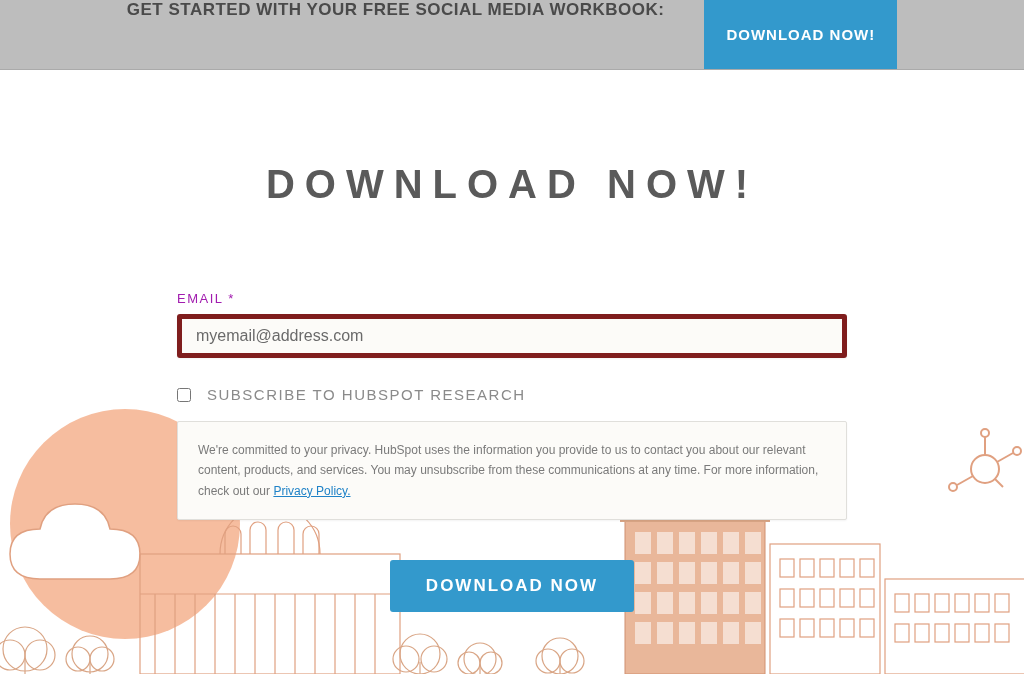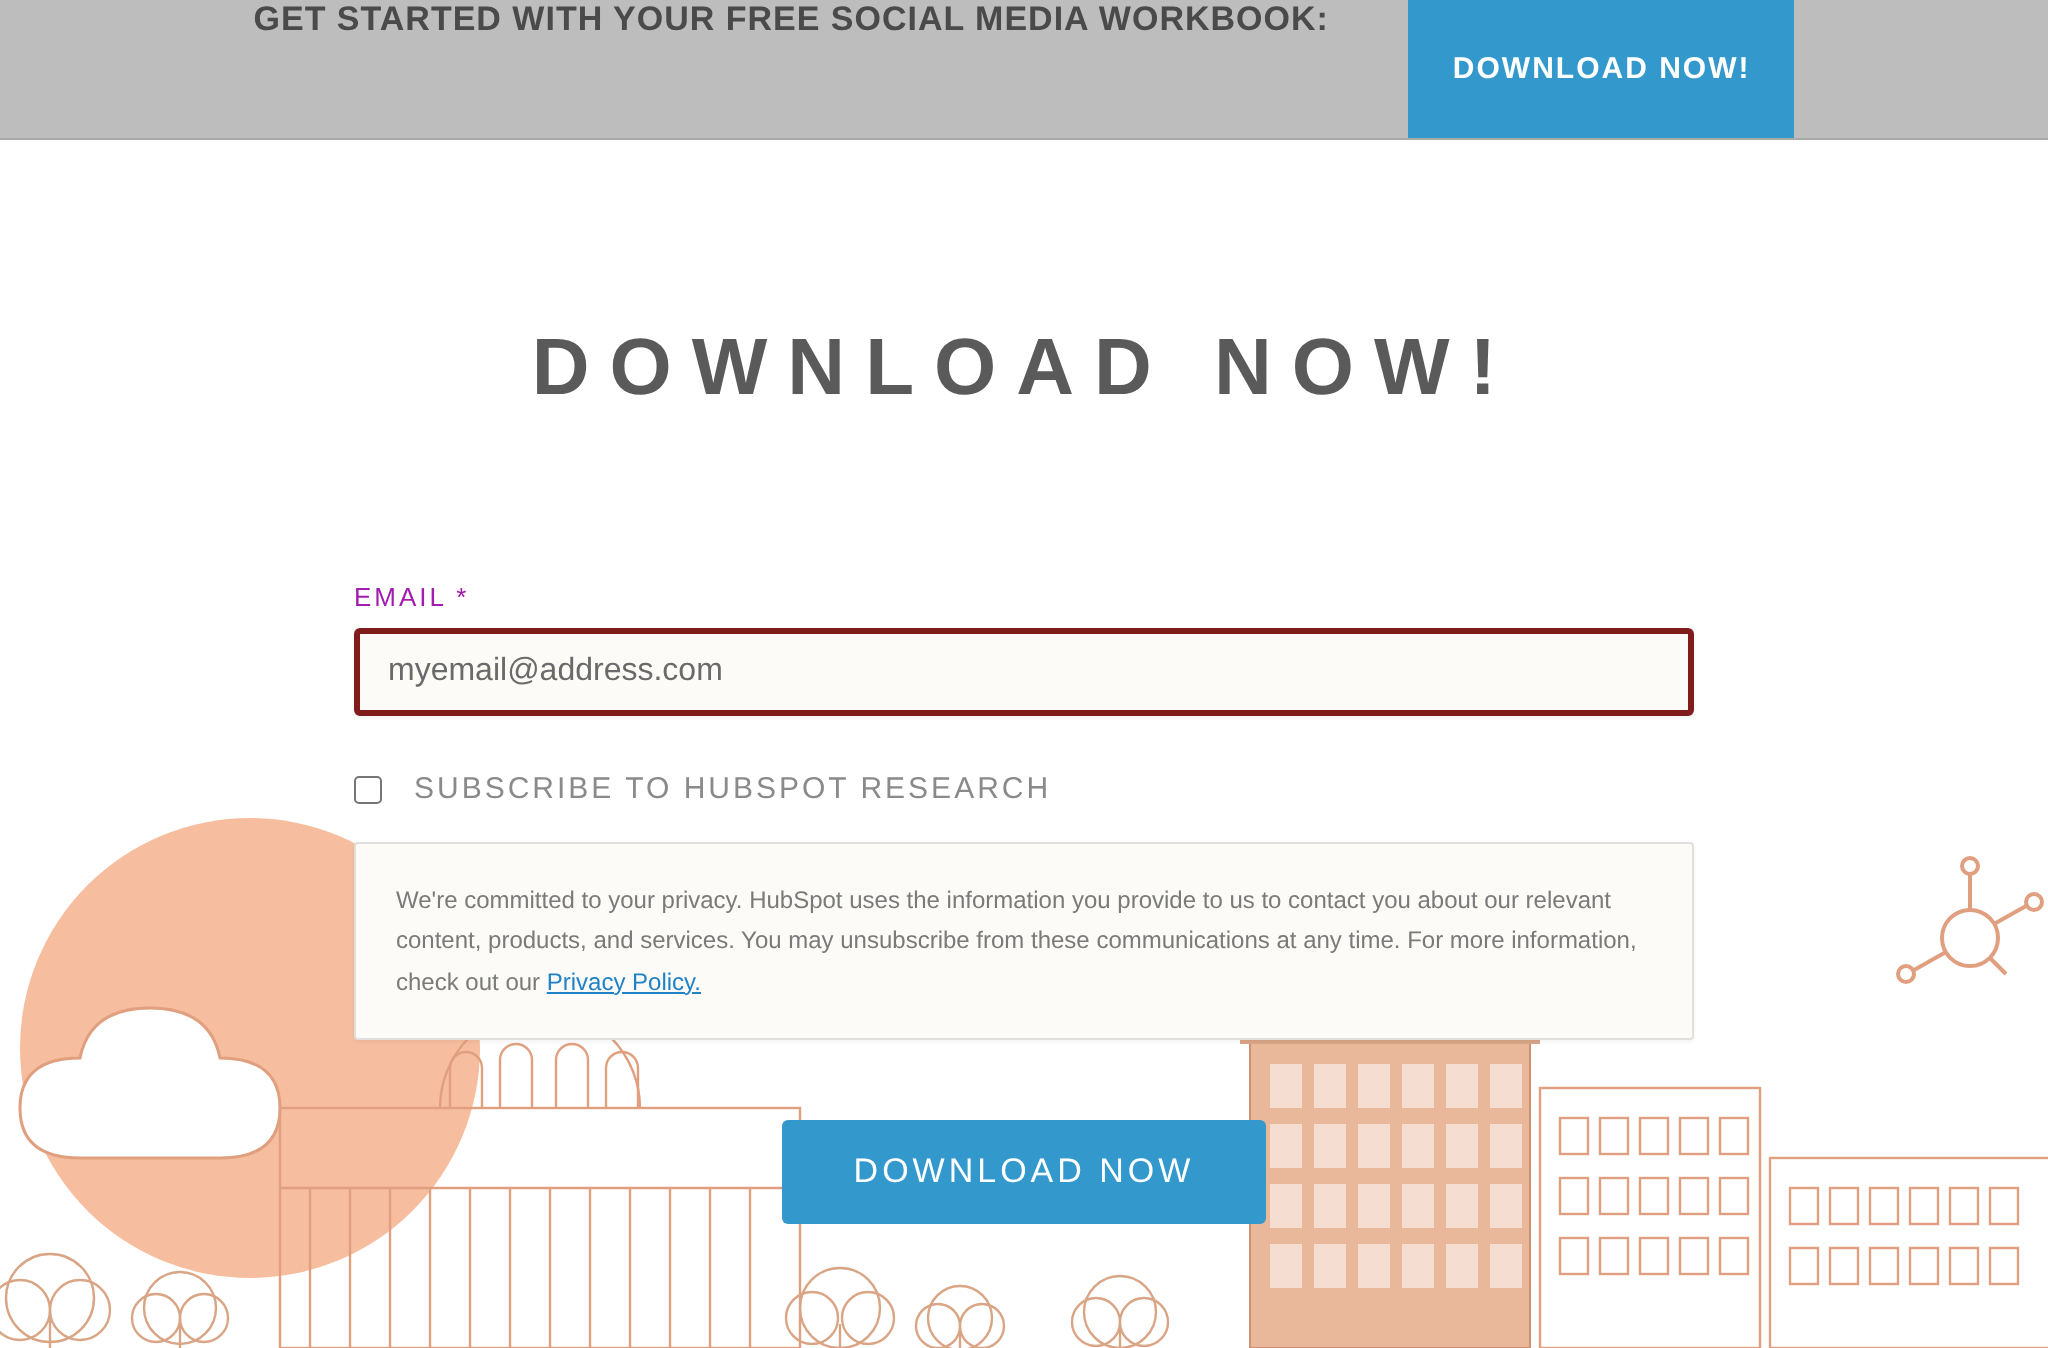--- a/index.html
+++ b/index.html
@@ -59,21 +59,21 @@
     .email-label {
       color: #a21caf;
       font-size: 13px;
       letter-spacing: 1.5px;
       margin-bottom: 8px;
       display: block;
     }
     .email-input {
       width: 100%;
       height: 44px;
-      border: 3px solid #7f1d1d;
+      border: 5px solid #7f1d1d;
       border-radius: 3px;
       background: #fcfbf8;
       box-shadow: 0 1px 2px rgba(0,0,0,0.05);
       padding: 0 14px;
       font-size: 16px;
       color: #6a6a6a;
     }
 
     .subscribe-row {
       display: flex;
@@ -112,21 +112,21 @@
       text-align: center;
       margin-top: 40px;
     }
     .submit-btn {
       background: #3399cc;
       color: #fff;
       border: none;
       padding: 16px 36px;
       font-size: 17px;
       letter-spacing: 2px;
-      font-weight: 400;
+      font-weight: 700;
       border-radius: 3px;
       cursor: pointer;
     }
 
     
     .scenery {
       position: absolute;
       bottom: 0;
       left: 0;
       width: 1024px;

